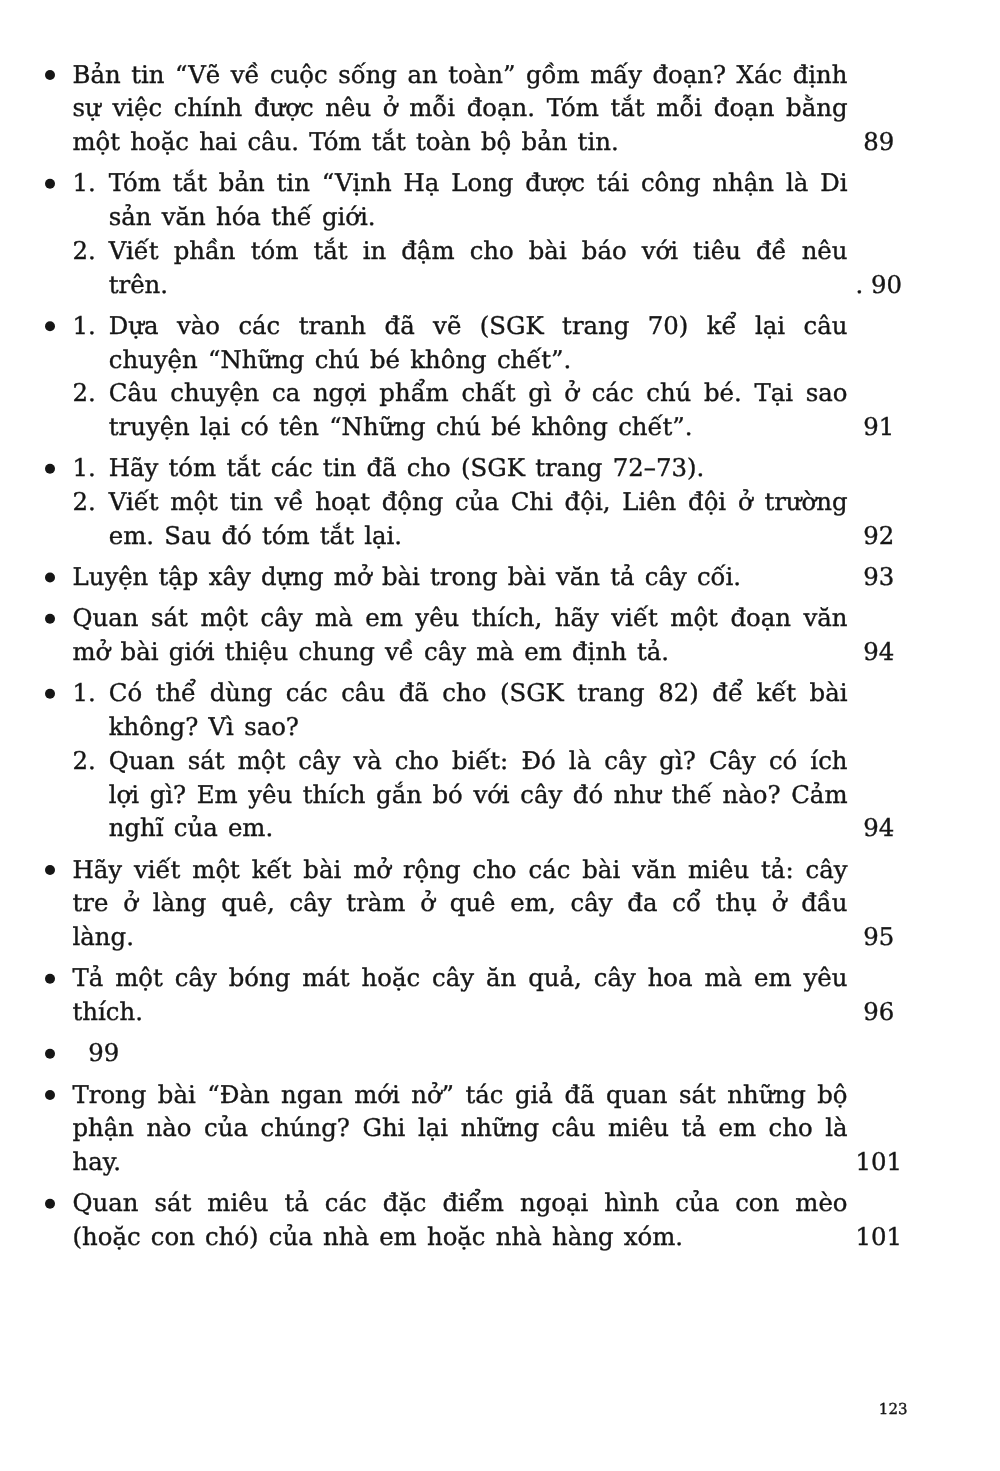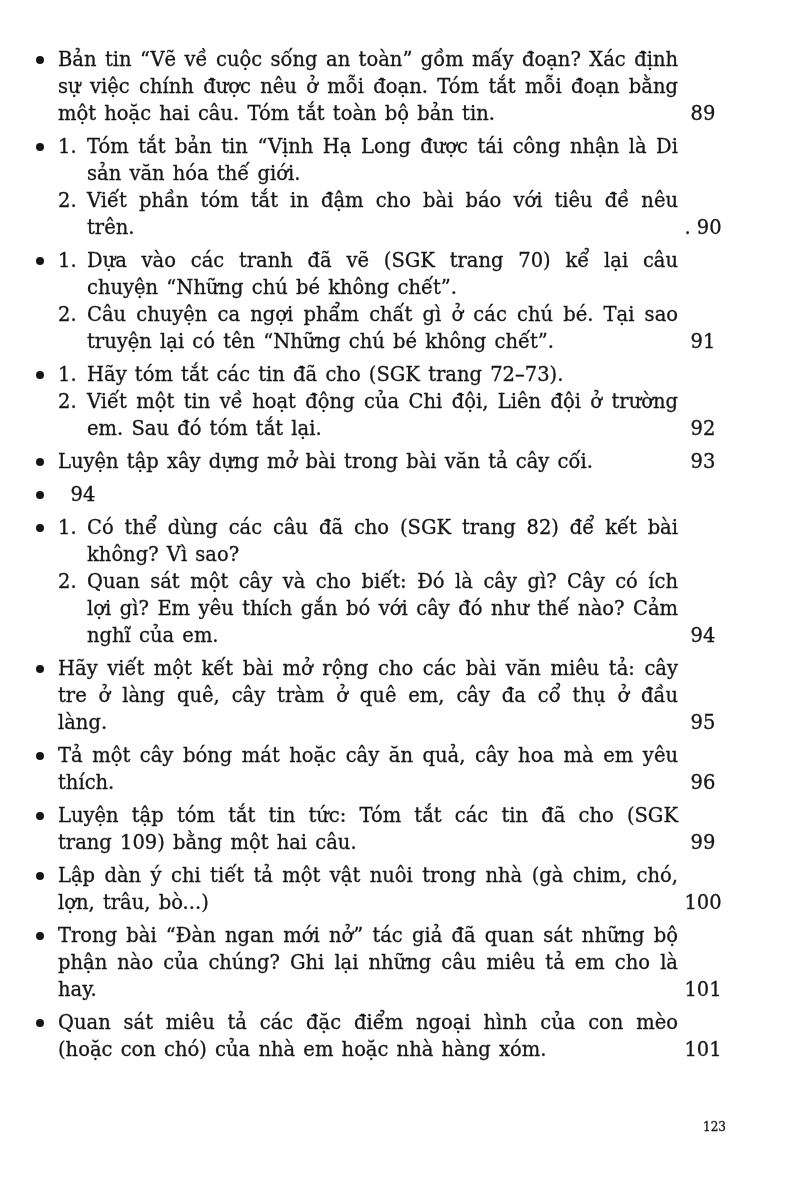--- a/index.html
+++ b/index.html
@@ -131,20 +131,25 @@
     <div class="items">
       <div class="item">
         <p class="txt">Luyện tập xây dựng mở bài trong bài văn tả cây cối.</p>
       </div>
     </div>
     <span class="pg">93</span>
   </div>
 
   <div class="entry">
     <span class="bullet"></span>
+    <div class="items">
+      <div class="item">
+        <p class="txt">Quan sát một cây mà em yêu thích, hãy viết một đoạn văn mở bài giới thiệu chung về cây mà em định tả.</p>
+      </div>
+    </div>
     <span class="pg">94</span>
   </div>
 
   <div class="entry">
     <span class="bullet"></span>
     <div class="items">
       <div class="item">
         <span class="num">1.</span>
         <p class="txt">Có thể dùng các câu đã cho (SGK trang 82) để kết bài không? Vì sao?</p>
       </div>
@@ -172,37 +177,23 @@
       <div class="item">
         <p class="txt">Tả một cây bóng mát hoặc cây ăn quả, cây hoa mà em yêu thích.</p>
       </div>
     </div>
     <span class="pg">96</span>
   </div>
 
 
   <div class="entry">
     <span class="bullet"></span>
-    <div class="items">
-      <div class="item">
-        <p class="txt">Luyện tập tóm tắt tin tức: Tóm tắt các tin đã cho (SGK trang 109) bằng một hai câu.</p>
-      </div>
-    </div>
     <span class="pg">99</span>
   </div>
 
-  <div class="entry">
-    <span class="bullet"></span>
-    <div class="items">
-      <div class="item">
-        <p class="txt">Lập dàn ý chi tiết tả một vật nuôi trong nhà (gà chim, chó, lợn, trâu, bò...)</p>
-      </div>
-    </div>
-    <span class="pg">100</span>
-  </div>
 
   <div class="entry">
     <span class="bullet"></span>
     <div class="items">
       <div class="item">
         <p class="txt">Trong bài “Đàn ngan mới nở” tác giả đã quan sát những bộ phận nào của chúng? Ghi lại những câu miêu tả em cho là hay.</p>
       </div>
     </div>
     <span class="pg">101</span>
   </div>

